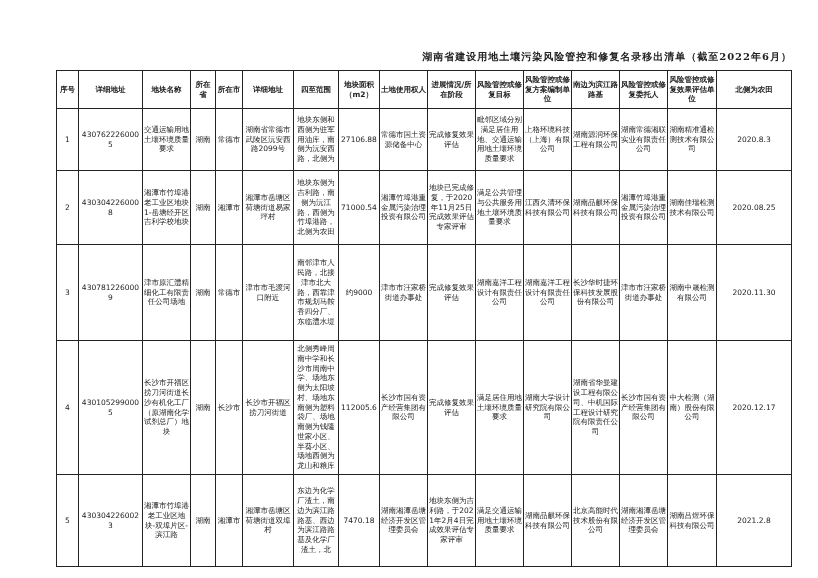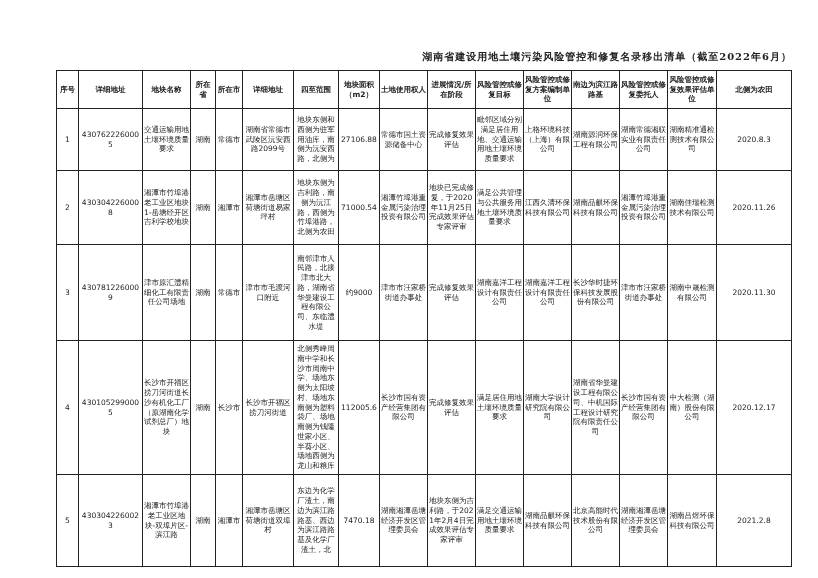--- a/index.html
+++ b/index.html
@@ -101,30 +101,30 @@
           <td>湘潭市岳塘区荷塘街道易家坪村</td>
           <td>地块东侧为吉利路，南侧为沅江路，西侧为竹埠港路，北侧为农田</td>
           <td>71000.54</td>
           <td>湘潭竹埠港重金属污染治理投资有限公司</td>
           <td>地块已完成修复，于2020年11月25日完成效果评估专家评审</td>
           <td>满足公共管理与公共服务用地土壤环境质量要求</td>
           <td>江西久清环保科技有限公司</td>
           <td>湖南品麒环保科技有限公司</td>
           <td>湘潭竹埠港重金属污染治理投资有限公司</td>
           <td>湖南佳瑞检测技术有限公司</td>
-          <td>2020.11.26</td>
+          <td>2020.08.25</td>
         </tr>
         <tr style="height: 96px;">
           <td>3</td>
           <td>4307812260009</td>
           <td>津市原汇澧精细化工有限责任公司场地</td>
           <td>湖南</td>
           <td>常德市</td>
           <td>津市市毛渡河口附近</td>
-          <td>南邻津市人民路，北接津市北大路，湖南省华曼建设工程有限公司、东临澧水堤</td>
+          <td>南邻津市人民路，北接津市北大路，西靠津市规划马鞍香四分厂、东临澧水堤</td>
           <td>约9000</td>
           <td>津市市汪家桥街道办事处</td>
           <td>完成修复效果评估</td>
           <td>湖南嘉洋工程设计有限责任公司</td>
           <td>湖南嘉洋工程设计有限责任公司</td>
           <td>长沙华时捷环保科技发展股份有限公司</td>
           <td>津市市汪家桥街道办事处</td>
           <td>湖南中晟检测有限公司</td>
           <td>2020.11.30</td>
         </tr>

